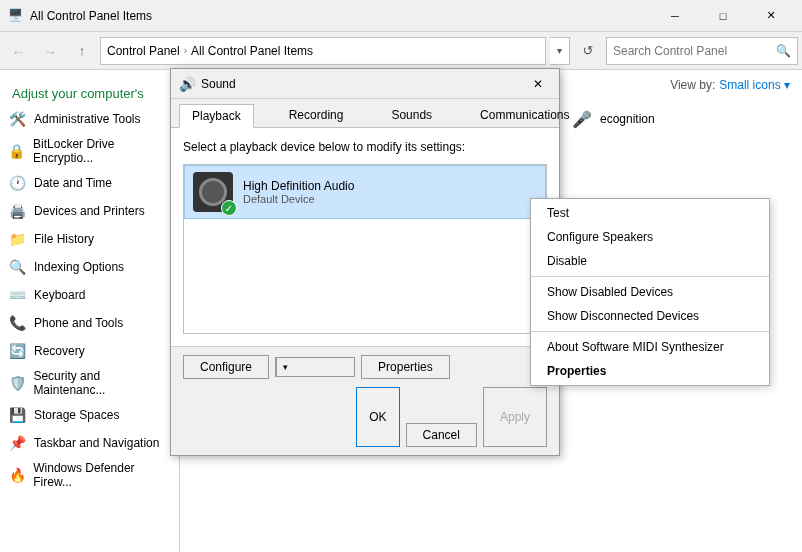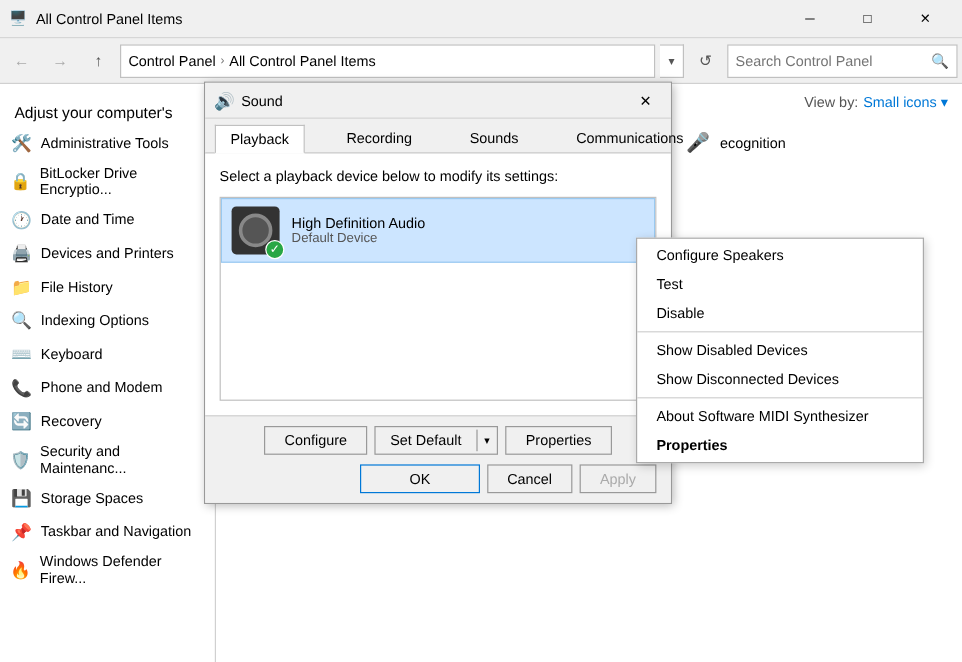--- a/index.html
+++ b/index.html
@@ -139,21 +139,21 @@
       width: 180px;
       background: #fff;
       border-right: 1px solid #d0d0d0;
       overflow-y: auto;
       padding: 8px 0;
     }
     .panel-header {
       padding: 8px 12px 4px;
       font-size: 13px;
       font-weight: normal;
-      color: #000000;
+      color: #15803d;
     }
     .panel-item {
       display: flex;
       align-items: center;
       padding: 4px 8px;
       cursor: pointer;
       color: #000;
       font-size: 12px;
     }
     .panel-item-icon {
@@ -323,21 +323,20 @@
     .dialog-footer {
       padding: 8px 12px;
       background: #f0f0f0;
       border-top: 1px solid #d0d0d0;
     }
     .footer-buttons-top {
       display: flex;
       align-items: center;
       gap: 6px;
       margin-bottom: 8px;
-      justify-content: center;
     }
     .btn {
       padding: 4px 16px;
       border: 1px solid #999;
       background: #f0f0f0;
       cursor: pointer;
       font-size: 12px;
       min-width: 80px;
     }
     .btn.split {
@@ -358,32 +357,33 @@
       border-left: 1px solid #999;
       cursor: pointer;
       font-size: 9px;
     }
     .footer-buttons-bottom {
       display: flex;
       justify-content: flex-end;
       gap: 6px;
     }
     .btn-ok {
-      padding: 4px 40px;
+      padding: 4px 12px;
       border: 1px solid #0078d7;
       background: #f0f0f0;
       cursor: pointer;
       font-size: 12px;
     }
     .btn-cancel {
       padding: 4px 16px;
       border: 1px solid #999;
       background: #f0f0f0;
       cursor: pointer;
       font-size: 12px;
+      margin-top: 36px;
     }
     .btn-apply {
       padding: 4px 16px;
       border: 1px solid #999;
       background: #f0f0f0;
       cursor: pointer;
       font-size: 12px;
       color: #aaa;
       cursor: default;
     }
@@ -495,21 +495,21 @@
     <div class="panel-item">
       <span class="panel-item-icon">🔍</span>
       <span>Indexing Options</span>
     </div>
     <div class="panel-item">
       <span class="panel-item-icon">⌨️</span>
       <span>Keyboard</span>
     </div>
     <div class="panel-item">
       <span class="panel-item-icon">📞</span>
-      <span>Phone and Modem</span>
+      <span>Phone and Tools</span>
     </div>
     <div class="panel-item">
       <span class="panel-item-icon">🔄</span>
       <span>Recovery</span>
     </div>
     <div class="panel-item">
       <span class="panel-item-icon">🛡️</span>
       <span>Security and Maintenanc...</span>
     </div>
     <div class="panel-item">
@@ -586,36 +586,35 @@
         </div>
         <div class="device-scrollbar"></div>
       </div>
     </div>
   </div>
 
   <div class="dialog-footer">
     <div class="footer-buttons-top">
       <button class="btn">Configure</button>
       <button class="btn split" style="display:flex; border:1px solid #999;">
-        <span class="btn-main">Set Default</span>
         <span class="btn-arrow">▾</span>
       </button>
       <button class="btn">Properties</button>
     </div>
     <div class="footer-buttons-bottom">
       <button class="btn-ok">OK</button>
       <button class="btn-cancel">Cancel</button>
       <button class="btn-apply">Apply</button>
     </div>
   </div>
 </div>
 
 <div class="context-menu">
+  <div class="ctx-item">Test</div>
   <div class="ctx-item">Configure Speakers</div>
-  <div class="ctx-item">Test</div>
   <div class="ctx-item">Disable</div>
   <div class="ctx-divider"></div>
   <div class="ctx-item">Show Disabled Devices</div>
   <div class="ctx-item">Show Disconnected Devices</div>
   <div class="ctx-divider"></div>
   <div class="ctx-item">About Software MIDI Synthesizer</div>
   <div class="ctx-item bold">Properties</div>
 </div>
 
 </body></html>

